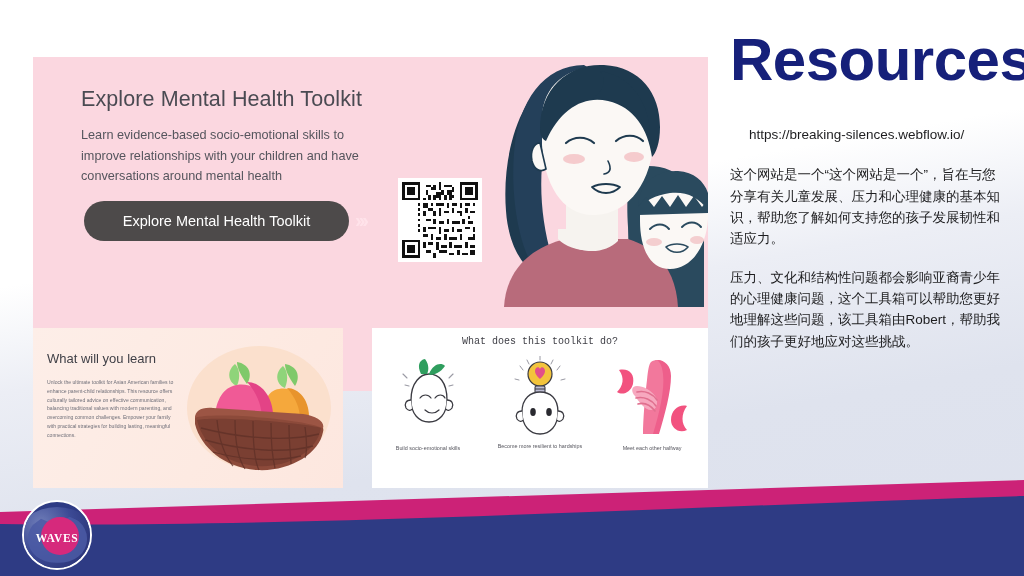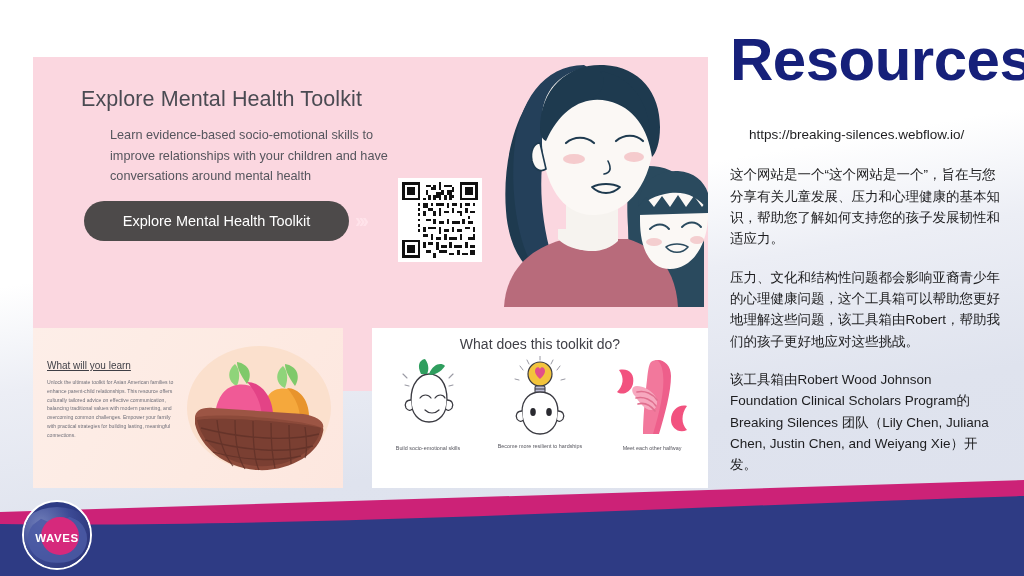--- a/index.html
+++ b/index.html
@@ -45,21 +45,21 @@
     position: absolute; left: 26%; top: 22%;
     width: 58%; height: 58%;
     border-radius: 50%;
     background: #d6297c;
   }
   .logo .logo-text {
     position: absolute; left: 0; top: 45%;
     width: 100%; text-align: center;
     color: #ffffff; font-weight: bold;
     font-size: 11.5px; letter-spacing: .6px;
-    font-family: Liberation Sans, sans-serif;
+    font-family: Liberation Serif, serif;
   }
 
   
   .right-col {
     position: absolute; left: 730px; top: 28px; width: 272px;
   }
   .res-title {
     font-size: 60px; font-weight: bold; color: #16207a;
     letter-spacing: -0.5px; line-height: 1.05;
     text-align: right; margin-bottom: 34px;
@@ -80,21 +80,21 @@
     background: #fbd7e0;
     overflow: hidden;
   }
   .hero-h1 {
     position: absolute; left: 48px; top: 30px;
     font-size: 21.5px; color: #4a4a52; font-weight: normal;
     letter-spacing: .1px;
   }
   .hero-sub {
     position: absolute; left: 48px; top: 68px; width: 300px;
-    font-size: 12.7px; color: #55555d; line-height: 1.62; margin-left: 29px;
+    font-size: 12.7px; color: #55555d; line-height: 1.62;
   }
   .hero-btn {
     position: absolute; left: 51px; top: 144px;
     width: 265px; height: 40px; border-radius: 20px;
     background: #4d4a4a; color: #ffffff;
     display: flex; align-items: center; justify-content: center;
     font-size: 14.5px; cursor: pointer; border: none;
     font-family: "Liberation Sans", sans-serif;
   }
   .chev {
@@ -114,40 +114,40 @@
   .illus svg { display: block; width: 100%; height: 100%; }
 
   
   .learn {
     position: absolute; left: 33px; top: 328px;
     width: 310px; height: 160px;
     background: linear-gradient(120deg, #fdeee8 0%, #fdeae2 60%, #fde7df 100%);
     overflow: hidden;
   }
   .learn-h {
-    position: absolute; left: 14px; top: 32px;
-    font-size: 10px; color: #3f3f46; font-weight: normal; text-decoration: underline;
+    position: absolute; left: 14px; top: 23px;
+    font-size: 13px; color: #3f3f46; font-weight: normal;
   }
   .learn-p {
     position: absolute; left: 14px; top: 50px; width: 132px;
     font-size: 5.1px; color: #6e6e78; line-height: 1.72;
   }
   .basket { position: absolute; right: 4px; top: 8px; width: 160px; height: 146px; }
   .basket svg { display: block; width: 100%; height: 100%; }
 
   
   .toolkit {
     position: absolute; left: 372px; top: 328px;
     width: 336px; height: 160px;
     background: #ffffff;
     overflow: hidden;
   }
   .toolkit-h {
     position: absolute; left: 0; top: 8px; width: 100%;
-    text-align: center; font-size: 14px; color: #3f3f46;
+    text-align: center; font-size: 10px; color: #3f3f46; font-family: Liberation Mono, monospace;
   }
   .tk-cols {
     position: absolute; left: 0; top: 28px; width: 100%; height: 130px;
     display: flex;
   }
   .tk-col {
     flex: 1; display: flex; flex-direction: column;
     align-items: center; justify-content: flex-start;
   }
   .tk-art { width: 78px; height: 84px; }
@@ -459,16 +459,15 @@
       </div>
 
     </div>
   </div>
 
   <div class="right-col">
     <div class="res-title">Resources</div>
     <a class="res-url" href="#" style="color:#1d1d1f;text-decoration:none;display:block;">https://breaking-silences.webflow.io/</a>
     <div class="res-para">这个网站是一个“这个网站是一个”，旨在与您分享有关儿童发展、压力和心理健康的基本知识，帮助您了解如何支持您的孩子发展韧性和适应力。</div>
     <div class="res-para">压力、文化和结构性问题都会影响亚裔青少年的心理健康问题，这个工具箱可以帮助您更好地理解这些问题，该工具箱由Robert，帮助我们的孩子更好地应对这些挑战。</div>
-    <div class="res-para">该工具箱由Robert Wood Johnson Foundation Clinical Scholars Program的Breaking Silences 团队（Lily Chen, Juliana Chen, Justin Chen, and Weiyang Xie）开发。</div>
   </div>
 
 </div>
 
 </body></html>

